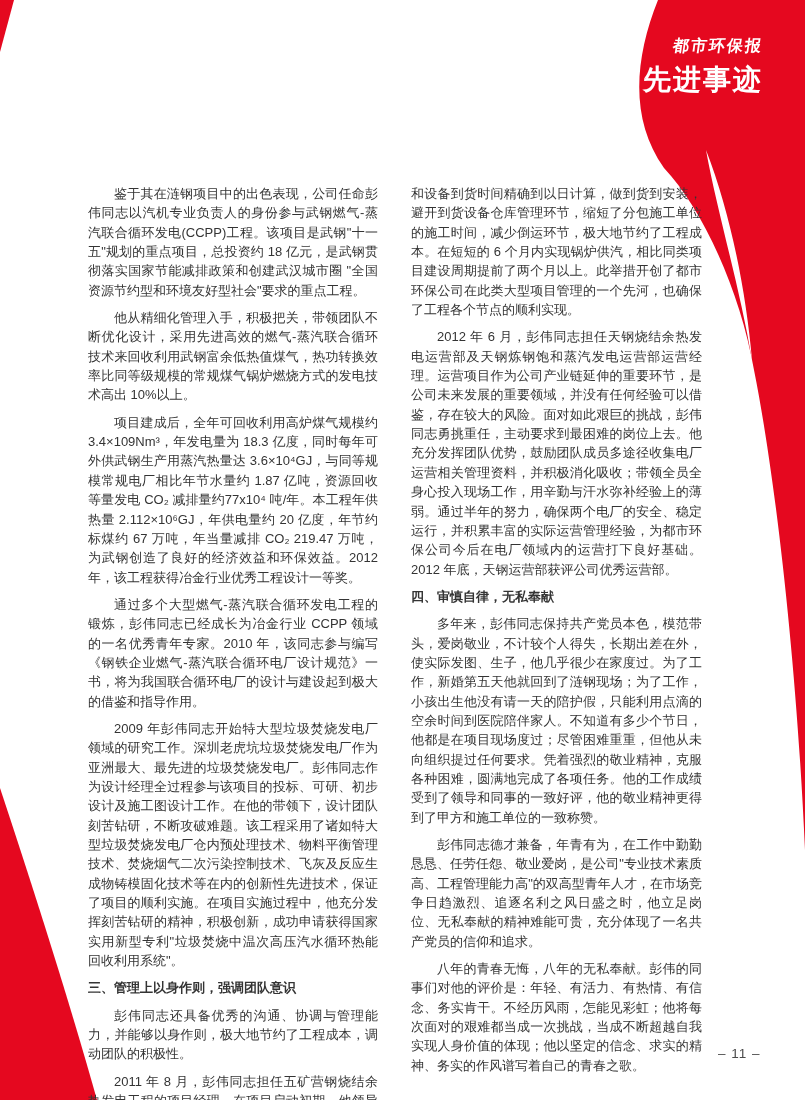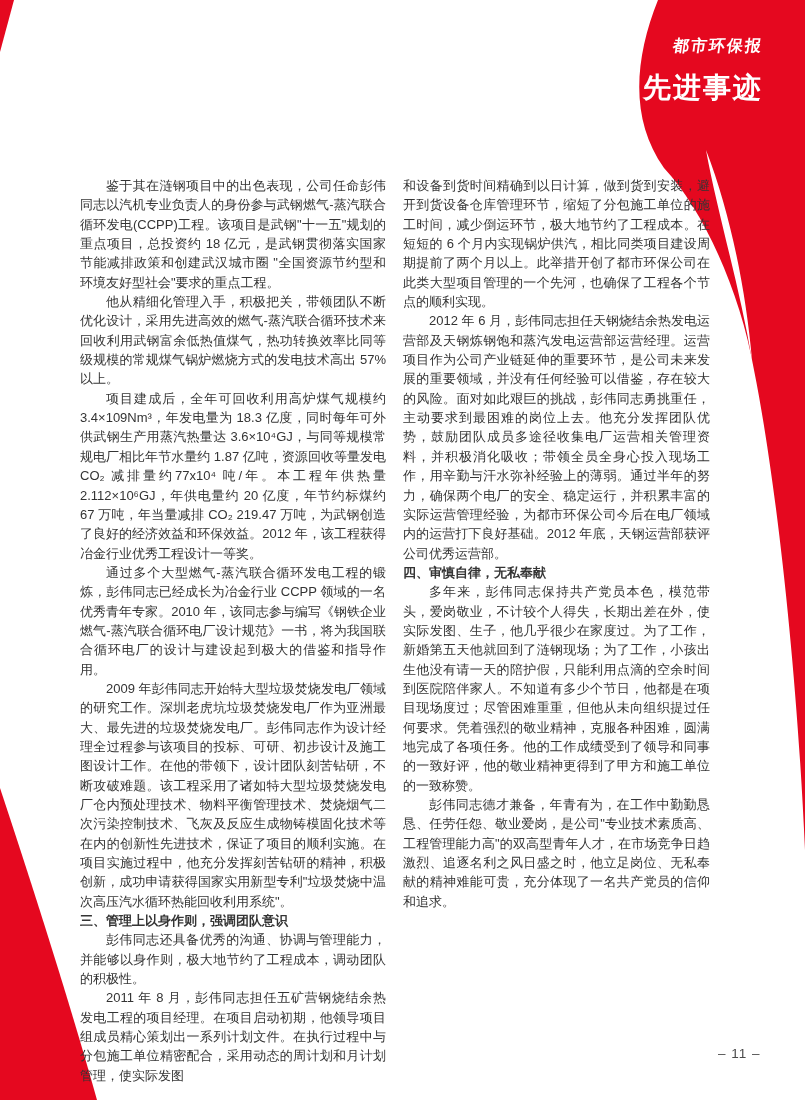--- a/index.html
+++ b/index.html
@@ -18,33 +18,33 @@
   .masthead {
     position:absolute; top:36px; right:42px; z-index:3;
     text-align:right; color:var(--masthead_text,#ffffff);
   }
   .masthead .logo {
     font-size:16px; font-weight:bold; letter-spacing:2px;
     transform:skewX(-8deg); transform-origin:right;
     font-family:"DejaVu Sans","Liberation Sans",sans-serif;
   }
   .masthead .title {
-    font-size:28px; font-weight:bold; letter-spacing:2px; margin-top:12px;
+    font-size:28px; font-weight:bold; letter-spacing:2px; margin-top:4px;
     font-family:"DejaVu Sans","Liberation Sans",sans-serif;
   }
 
   .column {
     position:absolute; top:176px; z-index:2;
     font-size:13px; line-height:19.35px;
     color:var(--body_text,#343434);
     text-align:justify;
   }
   .col-left  { left:80px;  width:306px; }
   .col-right { left:403px; width:307px; }
-  .column p { margin:0; padding:0; }
+  .column p { margin:8px; padding:0; }
   .column p.indent { text-indent:2em; }
   .column p.plain  { text-indent:0; }
   .column p.heading{ text-indent:0; font-weight:bold; }
 
   .page-number {
     position:absolute; top:1046px; left:718px; z-index:2;
     font-size:13.5px; letter-spacing:1px;
     color:var(--page_number_text,#4b4b4b);
   }
 </style>
@@ -72,31 +72,32 @@
              L 0,1100 Z"></path>
   </svg>
 
   <div class="masthead">
     <div class="logo">都市环保报</div>
     <div class="title">先进事迹</div>
   </div>
 
   <div class="column col-left">
       <p class="indent">鉴于其在涟钢项目中的出色表现，公司任命彭伟同志以汽机专业负责人的身份参与武钢燃气-蒸汽联合循环发电(CCPP)工程。该项目是武钢"十一五"规划的重点项目，总投资约 18 亿元，是武钢贯彻落实国家节能减排政策和创建武汉城市圈 "全国资源节约型和环境友好型社会"要求的重点工程。</p>
-      <p class="indent">他从精细化管理入手，积极把关，带领团队不断优化设计，采用先进高效的燃气-蒸汽联合循环技术来回收利用武钢富余低热值煤气，热功转换效率比同等级规模的常规煤气锅炉燃烧方式的发电技术高出 57%以上。</p>
+      <p class="indent">他从精细化管理入手，积极把关，带领团队不断优化设计，采用先进高效的燃气-蒸汽联合循环技术来回收利用武钢富余低热值煤气，热功转换效率比同等级规模的常规煤气锅炉燃烧方式的发电技术高出 10%以上。</p>
       <p class="indent">项目建成后，全年可回收利用高炉煤气规模约 3.4×109Nm³，年发电量为 18.3 亿度，同时每年可外供武钢生产用蒸汽热量达 3.6×10⁴GJ，与同等规模常规电厂相比年节水量约 1.87 亿吨，资源回收等量发电 CO₂ 减排量约77x10⁴ 吨/年。本工程年供热量 2.112×10⁶GJ，年供电量约 20 亿度，年节约标煤约 67 万吨，年当量减排 CO₂ 219.47 万吨，为武钢创造了良好的经济效益和环保效益。2012 年，该工程获得冶金行业优秀工程设计一等奖。</p>
       <p class="indent">通过多个大型燃气-蒸汽联合循环发电工程的锻炼，彭伟同志已经成长为冶金行业 CCPP 领域的一名优秀青年专家。2010 年，该同志参与编写《钢铁企业燃气-蒸汽联合循环电厂设计规范》一书，将为我国联合循环电厂的设计与建设起到极大的借鉴和指导作用。</p>
       <p class="indent">2009 年彭伟同志开始特大型垃圾焚烧发电厂领域的研究工作。深圳老虎坑垃圾焚烧发电厂作为亚洲最大、最先进的垃圾焚烧发电厂。彭伟同志作为设计经理全过程参与该项目的投标、可研、初步设计及施工图设计工作。在他的带领下，设计团队刻苦钻研，不断攻破难题。该工程采用了诸如特大型垃圾焚烧发电厂仓内预处理技术、物料平衡管理技术、焚烧烟气二次污染控制技术、飞灰及反应生成物铸模固化技术等在内的创新性先进技术，保证了项目的顺利实施。在项目实施过程中，他充分发挥刻苦钻研的精神，积极创新，成功申请获得国家实用新型专利"垃圾焚烧中温次高压汽水循环热能回收利用系统"。</p>
       <p class="heading">三、管理上以身作则，强调团队意识</p>
       <p class="indent">彭伟同志还具备优秀的沟通、协调与管理能力，并能够以身作则，极大地节约了工程成本，调动团队的积极性。</p>
       <p class="indent">2011 年 8 月，彭伟同志担任五矿营钢烧结余热发电工程的项目经理。在项目启动初期，他领导项目组成员精心策划出一系列计划文件。在执行过程中与分包施工单位精密配合，采用动态的周计划和月计划管理，使实际发图</p>
     </div>
   <div class="column col-right">
       <p class="plain">和设备到货时间精确到以日计算，做到货到安装，避开到货设备仓库管理环节，缩短了分包施工单位的施工时间，减少倒运环节，极大地节约了工程成本。在短短的 6 个月内实现锅炉供汽，相比同类项目建设周期提前了两个月以上。此举措开创了都市环保公司在此类大型项目管理的一个先河，也确保了工程各个节点的顺利实现。</p>
       <p class="indent">2012 年 6 月，彭伟同志担任天钢烧结余热发电运营部及天钢炼钢饱和蒸汽发电运营部运营经理。运营项目作为公司产业链延伸的重要环节，是公司未来发展的重要领域，并没有任何经验可以借鉴，存在较大的风险。面对如此艰巨的挑战，彭伟同志勇挑重任，主动要求到最困难的岗位上去。他充分发挥团队优势，鼓励团队成员多途径收集电厂运营相关管理资料，并积极消化吸收；带领全员全身心投入现场工作，用辛勤与汗水弥补经验上的薄弱。通过半年的努力，确保两个电厂的安全、稳定运行，并积累丰富的实际运营管理经验，为都市环保公司今后在电厂领域内的运营打下良好基础。2012 年底，天钢运营部获评公司优秀运营部。</p>
       <p class="heading">四、审慎自律，无私奉献</p>
       <p class="indent">多年来，彭伟同志保持共产党员本色，模范带头，爱岗敬业，不计较个人得失，长期出差在外，使实际发图、生子，他几乎很少在家度过。为了工作，新婚第五天他就回到了涟钢现场；为了工作，小孩出生他没有请一天的陪护假，只能利用点滴的空余时间到医院陪伴家人。不知道有多少个节日，他都是在项目现场度过；尽管困难重重，但他从未向组织提过任何要求。凭着强烈的敬业精神，克服各种困难，圆满地完成了各项任务。他的工作成绩受到了领导和同事的一致好评，他的敬业精神更得到了甲方和施工单位的一致称赞。</p>
       <p class="indent">彭伟同志德才兼备，年青有为，在工作中勤勤恳恳、任劳任怨、敬业爱岗，是公司"专业技术素质高、工程管理能力高"的双高型青年人才，在市场竞争日趋激烈、追逐名利之风日盛之时，他立足岗位、无私奉献的精神难能可贵，充分体现了一名共产党员的信仰和追求。</p>
+      <p class="indent">八年的青春无悔，八年的无私奉献。彭伟的同事们对他的评价是：年轻、有活力、有热情、有信念、务实肯干。不经历风雨，怎能见彩虹；他将每次面对的艰难都当成一次挑战，当成不断超越自我实现人身价值的体现；他以坚定的信念、求实的精神、务实的作风谱写着自己的青春之歌。</p>
     </div>
 
   <div class="page-number">– 11 –</div>
 
 </div>
 
 </body></html>

